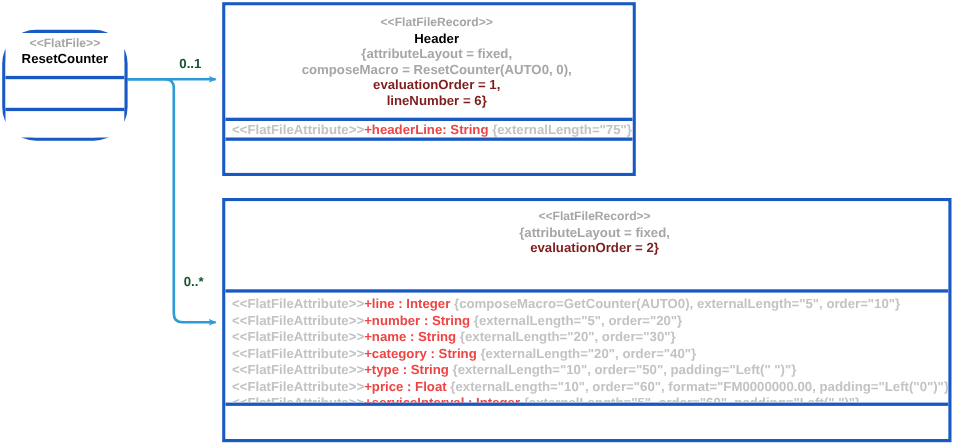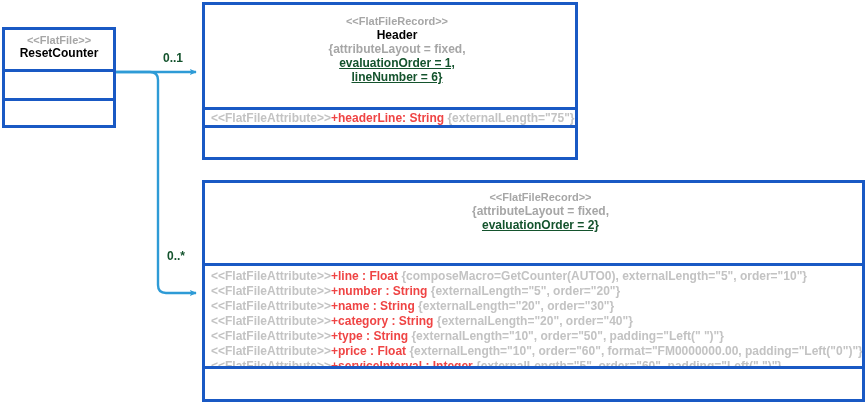--- a/index.html
+++ b/index.html
@@ -34,20 +34,21 @@
   }
   .compartment + .compartment {
     border-top: 3px solid #1959c4;
   }
   
   #product-list-box {
     left: 2px;
     top: 27px;
     width: 114px;
     height: 101px;
+    border-radius: 31px;
   }
   #product-list-box .c1 { height: 39px; }
   #product-list-box .c2 { height: 29px; }
   #product-list-box .c3 { height: 27px; }
   .pl-head {
     text-align: center;
     padding-top: 4px;
     line-height: 13px;
   }
   .stereo {
@@ -78,22 +79,21 @@
     line-height: 14px;
     padding-left: 14px;
   }
   .props {
     color: #a6a6a6;
     font-size: 12px;
     font-weight: bold;
     line-height: 14px;
   }
   .accent {
-    color: #14532d;
-    text-decoration: underline;
+    color: #7f1d1d;
   }
   .attr-row {
     font-size: 12px;
     line-height: 14px;
     padding: 1px 0 0 6px;
     white-space: nowrap;
     color: #000000;
   }
   .attr-stereo {
     color: #c3c3c3;
@@ -165,40 +165,41 @@
     <div class="compartment c2"></div>
     <div class="compartment c3"></div>
   </div>
 
   <div class="uml-box" id="header-box">
     <div class="compartment c1 rec-head">
       <div class="stereo">&lt;&lt;FlatFileRecord&gt;&gt;</div>
       <div class="cls-name">Header</div>
       <div class="props" id="header-props">
           <div>{attributeLayout = fixed,</div>
+          <div>composeMacro = ResetCounter(AUTO0, 0),</div>
           <div class="accent">evaluationOrder = 1,</div>
           <div class="accent">lineNumber = 6}</div>
         </div>
     </div>
     <div class="compartment c2" id="header-attrs">
         <div class="attr-row"><span class="attr-stereo">&lt;&lt;FlatFileAttribute&gt;&gt;</span><span class="attr-sig">+headerLine: String</span><span class="attr-props"> {externalLength="75"}</span></div>
       </div>
     <div class="compartment c3"></div>
   </div>
 
   <div class="uml-box" id="product-box">
     <div class="compartment c1 rec-head">
       <div class="stereo">&lt;&lt;FlatFileRecord&gt;&gt;</div>
       <div class="props" id="product-props">
           <div>{attributeLayout = fixed,</div>
           <div class="accent">evaluationOrder = 2}</div>
         </div>
     </div>
     <div class="compartment c2" id="product-attrs">
-        <div class="attr-row"><span class="attr-stereo">&lt;&lt;FlatFileAttribute&gt;&gt;</span><span class="attr-sig">+line : Float</span><span class="attr-props"> {composeMacro=GetCounter(AUTO0), externalLength="5", order="10"}</span></div>
+        <div class="attr-row"><span class="attr-stereo">&lt;&lt;FlatFileAttribute&gt;&gt;</span><span class="attr-sig">+line : Integer</span><span class="attr-props"> {composeMacro=GetCounter(AUTO0), externalLength="5", order="10"}</span></div>
         <div class="attr-row"><span class="attr-stereo">&lt;&lt;FlatFileAttribute&gt;&gt;</span><span class="attr-sig">+number : String</span><span class="attr-props"> {externalLength="5", order="20"}</span></div>
         <div class="attr-row"><span class="attr-stereo">&lt;&lt;FlatFileAttribute&gt;&gt;</span><span class="attr-sig">+name : String</span><span class="attr-props"> {externalLength="20", order="30"}</span></div>
         <div class="attr-row"><span class="attr-stereo">&lt;&lt;FlatFileAttribute&gt;&gt;</span><span class="attr-sig">+category : String</span><span class="attr-props"> {externalLength="20", order="40"}</span></div>
         <div class="attr-row"><span class="attr-stereo">&lt;&lt;FlatFileAttribute&gt;&gt;</span><span class="attr-sig">+type : String</span><span class="attr-props"> {externalLength="10", order="50", padding="Left(" ")"}</span></div>
         <div class="attr-row"><span class="attr-stereo">&lt;&lt;FlatFileAttribute&gt;&gt;</span><span class="attr-sig">+price : Float</span><span class="attr-props"> {externalLength="10", order="60", format="FM0000000.00, padding="Left("0")"}</span></div>
         <div class="attr-row"><span class="attr-stereo">&lt;&lt;FlatFileAttribute&gt;&gt;</span><span class="attr-sig">+serviceInterval : Integer</span><span class="attr-props"> {externalLength="5", order="60", padding="Left(" ")"}</span></div>
       </div>
     <div class="compartment c3"></div>
   </div>
 

